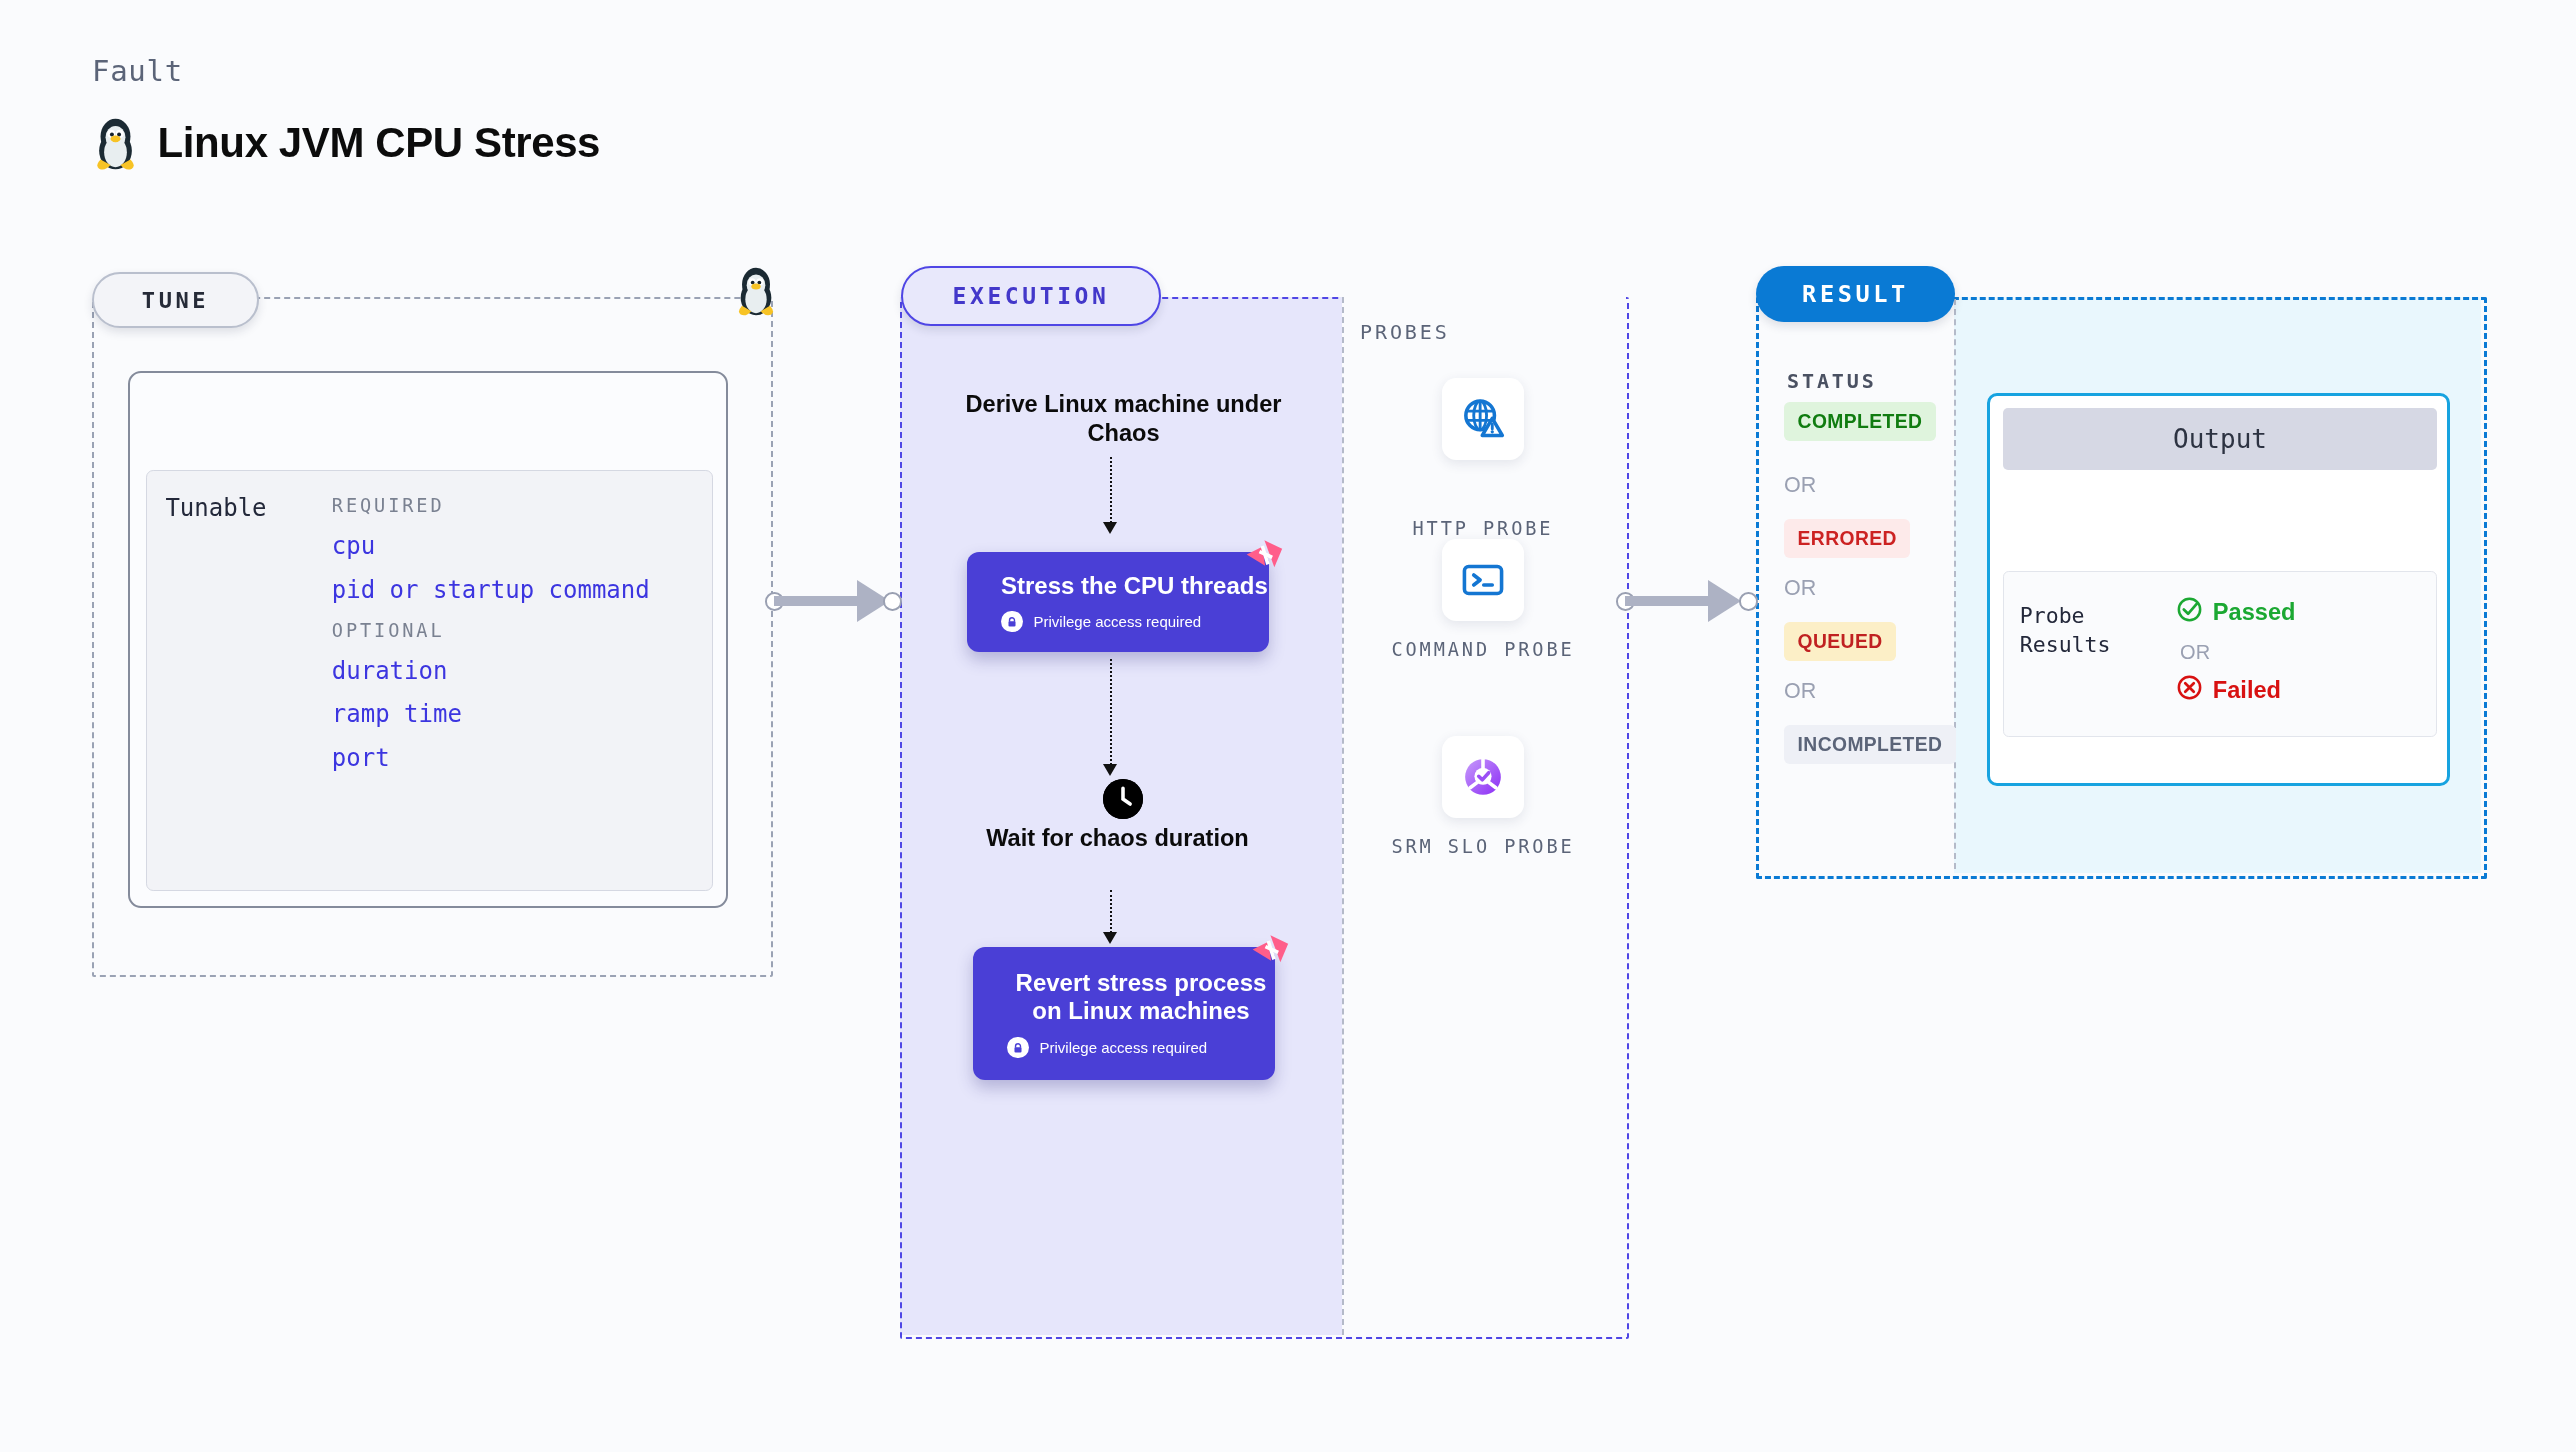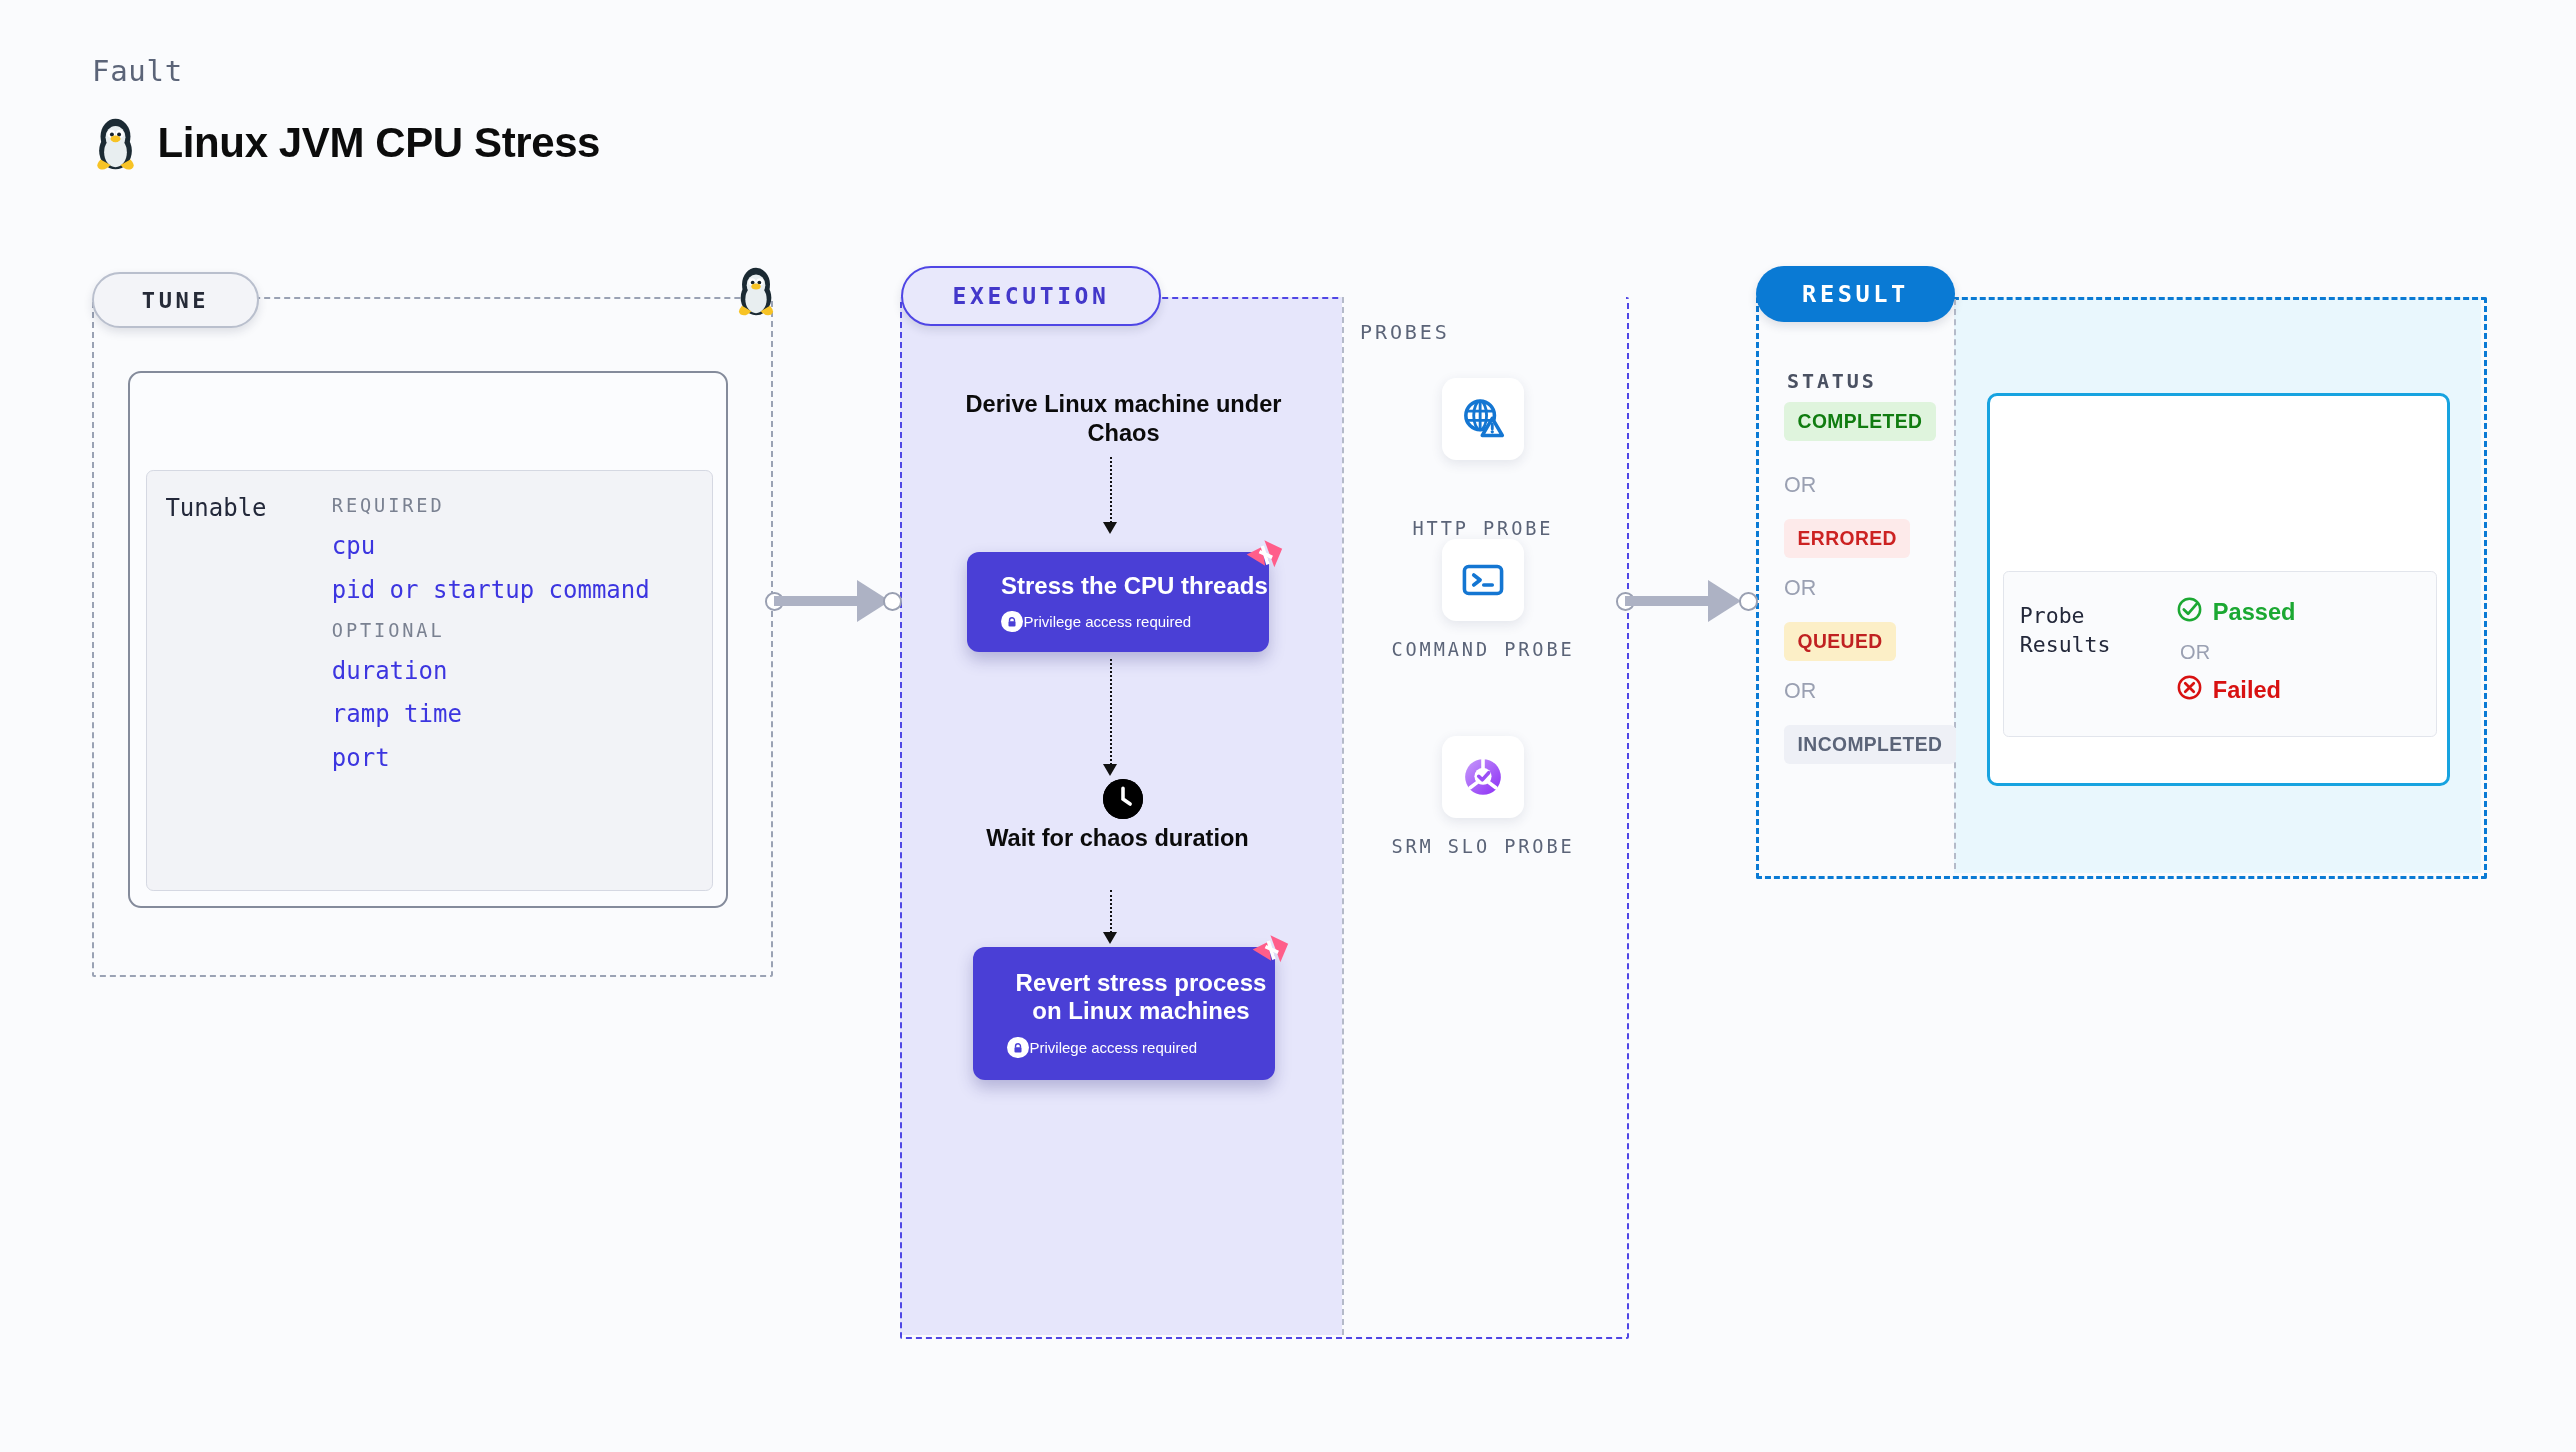--- a/index.html
+++ b/index.html
@@ -69,21 +69,21 @@
 
   .purple-card{
     position:absolute;background:#4a3fd6;border-radius:12px;
     box-shadow:0 7.2px 15.8px rgba(50,45,130,.28);
     display:flex;flex-direction:column;align-items:flex-start;justify-content:center;
     color:#fff;text-align:center;padding-left:34px;
   }
   #card-stress{left:967px;top:552px;width:268px;height:100px;}
   #card-revert{left:973px;top:947px;width:268px;height:133px;}
   .purple-title{font-size:24px;font-weight:bold;line-height:1.2;}
-  .priv{display:flex;align-items:center;gap:1px;margin-top:10.7px;font-size:15px;font-weight:normal;}
+  .priv{display:flex;align-items:center;gap:11px;margin-top:10.7px;font-size:15px;font-weight:normal;}
   .lock-badge{
     width:21.5px;height:21.5px;border-radius:50%;background:#fff;
     display:flex;align-items:center;justify-content:center;flex:none;
   }
   .harness-badge{position:absolute;right:-15.8px;top:-15.8px;width:44px;height:44px;}
 
   .clock{
     position:absolute;left:1103px;top:779px;width:40px;height:40px;border-radius:50%;background:#000;
   }
   .dotline{position:absolute;border-left:2.9px dotted #111;}
@@ -337,20 +337,21 @@
 <div class="abs" id="status-label">STATUS</div>
 <div class="status-badge" id="badge-completed">COMPLETED</div>
 <div class="or-text" id="or-1">OR</div>
 <div class="status-badge" id="badge-errored">ERRORED</div>
 <div class="or-text" id="or-2">OR</div>
 <div class="status-badge" id="badge-queued">QUEUED</div>
 <div class="or-text" id="or-3">OR</div>
 <div class="status-badge" id="badge-incompleted">INCOMPLETED</div>
 
 <div class="abs" id="output-card">
+  <div id="output-header">Output</div>
 
 
   <div class="out-row" id="out-probe">
     <span class="out-key" style="padding-top:29px;">Probe Results</span>
     <span style="padding-top:24px;">
       <span class="res-line res-pass">
         <span>
           <svg width="27" height="27" viewBox="0 0 38 38">
               <circle cx="19" cy="19" r="15" stroke="#1ba832" stroke-width="3.5" fill="none"></circle>
               <path d="M11 19l6 6 13-15" stroke="#1ba832" stroke-width="3.8" fill="none" stroke-linecap="round" stroke-linejoin="round"></path>

